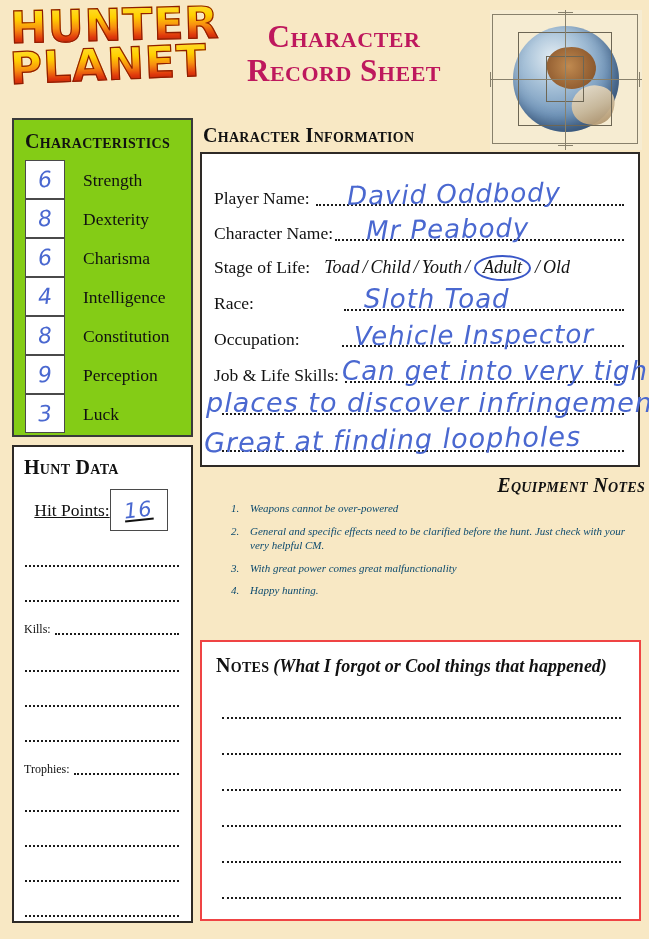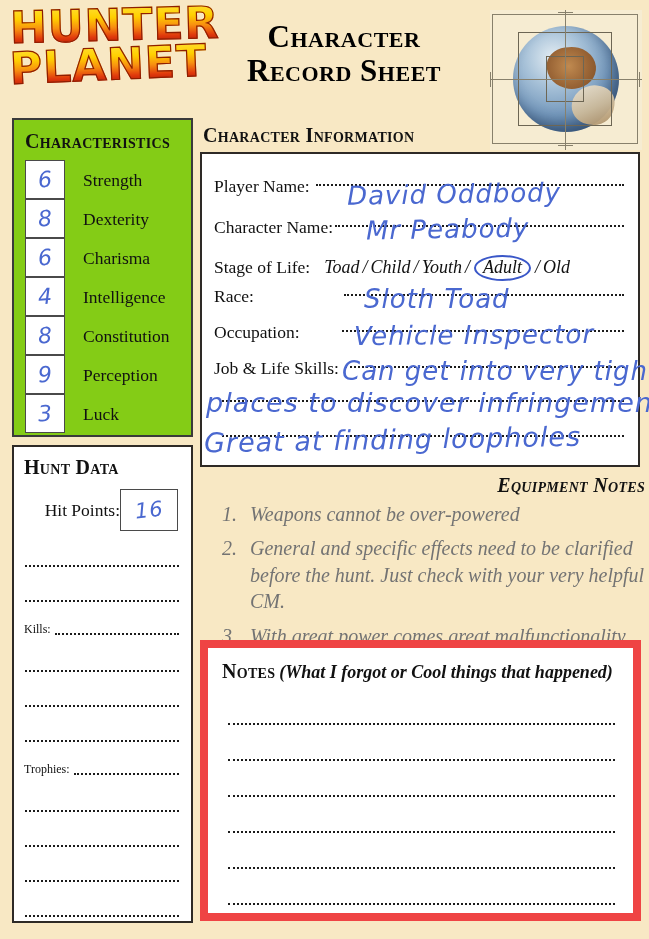--- a/index.html
+++ b/index.html
@@ -18,21 +18,21 @@
     background:linear-gradient(180deg,#ffe23c 0%,#ffd000 32%,#f89010 55%,#e0390c 78%,#a81405 100%);
     -webkit-background-clip:text; background-clip:text; color:transparent;
     -webkit-text-stroke:1.2px #8e1e02;
     transform:rotate(-1.5deg); transform-origin:left center; width:max-content;
   }
   .logo-line2 { transform:rotate(-2.5deg) translateY(-2px); }
 
   .sheet-title {
     position:absolute; left:213px; top:20px; width:262px; text-align:center;
     font-weight:bold; font-variant:small-caps; font-size:31px; line-height:1.1;
-    letter-spacing:0.5px; color:#000000;
+    letter-spacing:0.5px; color:#be185d;
   }
 
   
   .globe { position:absolute; left:490px; top:10px; width:152px; height:140px; background:#f6ecd2; }
   .globe-sphere {
     position:absolute; left:23px; top:16px; width:106px; height:106px; border-radius:50%;
     background:radial-gradient(circle at 38% 30%, #e4edf3 0%, #a9c3d9 28%, #7498bc 58%, #4a6e96 85%, #34506f 100%);
     box-shadow:inset -6px -8px 14px rgba(20,40,70,.45);
   }
   .continent { position:absolute; }
@@ -76,56 +76,56 @@
   }
   .stat-box .ink { font-size:22px; transform:rotate(-4deg); }
   .stat-label { margin-left:18px; font-size:17.5px; }
 
   
   .ci-title { position:absolute; left:203px; top:124px; }
   .ci-box {
     position:absolute; left:200px; top:152px; width:440px; height:315px;
     background:#fff; border:2px solid #2e2a26; padding:10px 14px 0 12px;
   }
-  .ci-row { position:relative; display:flex; align-items:center; }
+  .ci-row { position:relative; display:flex; align-items:flex-end; }
   .ci-label { font-size:17.5px; line-height:1.2; padding-bottom:1px; flex:none; }
   .ci-row .dotline { flex:1; border-bottom:2.5px dotted #1b1b1b; margin:0 0 4px 6px; }
   .ci-row.full .dotline { margin-left:8px; }
   .hw { position:absolute; bottom:1px; }
   .stage-opts { font-style:italic; font-size:18px; margin-left:14px; padding-bottom:1px; }
   .sep { padding:0 3px; }
   .circled {
     border:2.5px solid #3a57c8; border-radius:50%; padding:0px 7px 2px 7px; margin:0 1px;
   }
 
   
   .equip { position:absolute; left:203px; top:474px; width:442px; }
   .equip-title { font-style:italic; margin-bottom:2px;text-align:right; }
   .equip ol { margin:4px 0 0 0; padding-left:39px; }
   .equip li {
-    font-style:italic; font-size:20px; line-height:1.32; margin-bottom:8px;
-    padding-left:8px; color:#737373;
+    font-style:italic; font-size:11px; line-height:1.32; margin-bottom:8px;
+    padding-left:8px; color:#0c4a6e;
   }
 
   
   .notes-box {
     position:absolute; left:200px; top:640px; width:441px; height:281px;
-    background:#fff; border:8px solid #ef4444; padding:12px 16px 0 14px;
+    background:#fff; border:2px solid #ef4444; padding:12px 16px 0 14px;
   }
   .notes-head { white-space:nowrap; }
   .notes-sub { font-weight:bold; font-style:italic; font-size:18px; }
   .notes-lines { margin-top:6px; }
   .notes-lines .hline { height:36px; margin:0 2px 0 6px; }
 
   
   .hunt-box {
     position:absolute; left:12px; top:445px; width:181px; height:478px;
     background:#fff; border:2px solid #2e2a26; padding:9px 11px 0 10px;
   }
-  .hp-row { display:flex; align-items:center; justify-content:flex-end; margin-top:9px; height:44px; }
+  .hp-row { display:flex; align-items:center; justify-content:center; margin-top:9px; height:44px;text-decoration:underline; }
   .hp-label { font-size:17.5px; }
   .hp-box {
     width:58px; height:42px; background:#fff; border:1.5px solid #4a4a4a;
     display:flex; align-items:center; justify-content:center; margin-right:2px;
   }
   .hp-box .ink { font-size:21px; transform:rotate(-6deg); }
   .hunt-lines .hline { height:35px; margin:0 1px; }
   .hunt-field { display:flex; align-items:flex-end; height:35px; }
   .hunt-field .label { font-size:12px; flex:none; }
   .hunt-field .hline { flex:1; margin:0 1px 2px 4px; }

